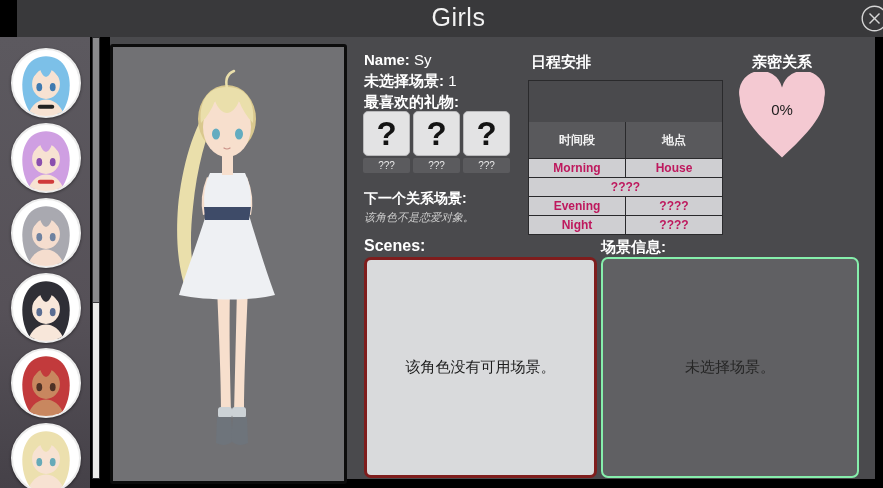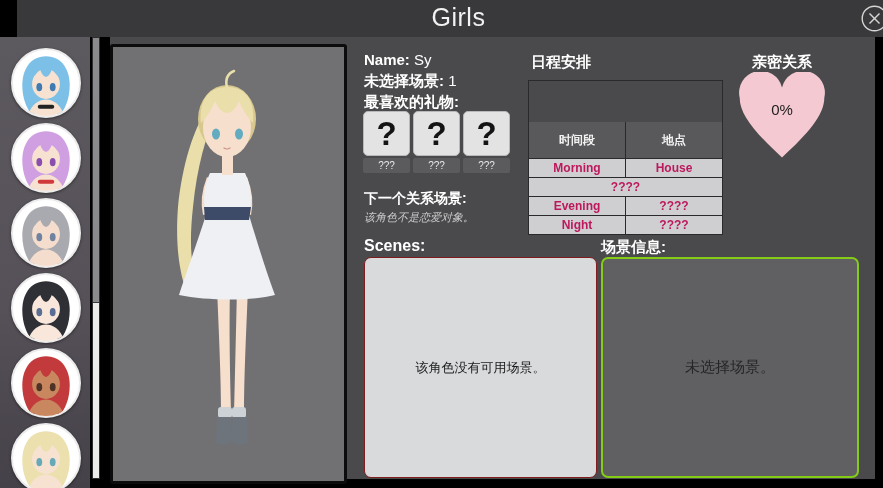--- a/index.html
+++ b/index.html
@@ -46,23 +46,23 @@
   .scell:first-child{border-left:none;}
   .srow.head .scell{color:#f3f3f3;font-weight:bold;}
   
   .heart-wrap{position:absolute;left:736px;top:72px;width:92px;height:90px;}
   .heart-wrap svg{position:absolute;left:0;top:0;width:100%;height:100%;}
   .heart-pct{position:absolute;left:0;top:29px;width:100%;text-align:center;color:#1d1d1d;font-size:15px;}
   .note{position:absolute;color:#c9c9c9;font-size:11px;font-style:italic;white-space:nowrap;}
   
   .panel{position:absolute;box-sizing:border-box;border-radius:7px;display:flex;align-items:center;
          justify-content:center;text-align:center;}
-  .panel-scenes{left:364px;top:257px;width:233px;height:221px;background:#d9dadc;border:1px solid #7f1d1d;
-                color:#1c1c1c;font-size:13px;}
-  .panel-info{left:601px;top:257px;width:258px;height:221px;background:#606063;border:2px solid #84cc16;
+  .panel-scenes{left:364px;top:257px;width:233px;height:221px;background:#d9dadc;border:3px solid #7f1d1d;
+                color:#1c1c1c;font-size:15px;}
+  .panel-info{left:601px;top:257px;width:258px;height:221px;background:#606063;border:2px solid #86efac;
               color:#262626;font-size:15px;}
 </style>
 </head>
 <body>
 
 <div class="stage">
 
   <div class="topbar">
     <div class="win-title">Girls</div>
     <div class="closebtn">

